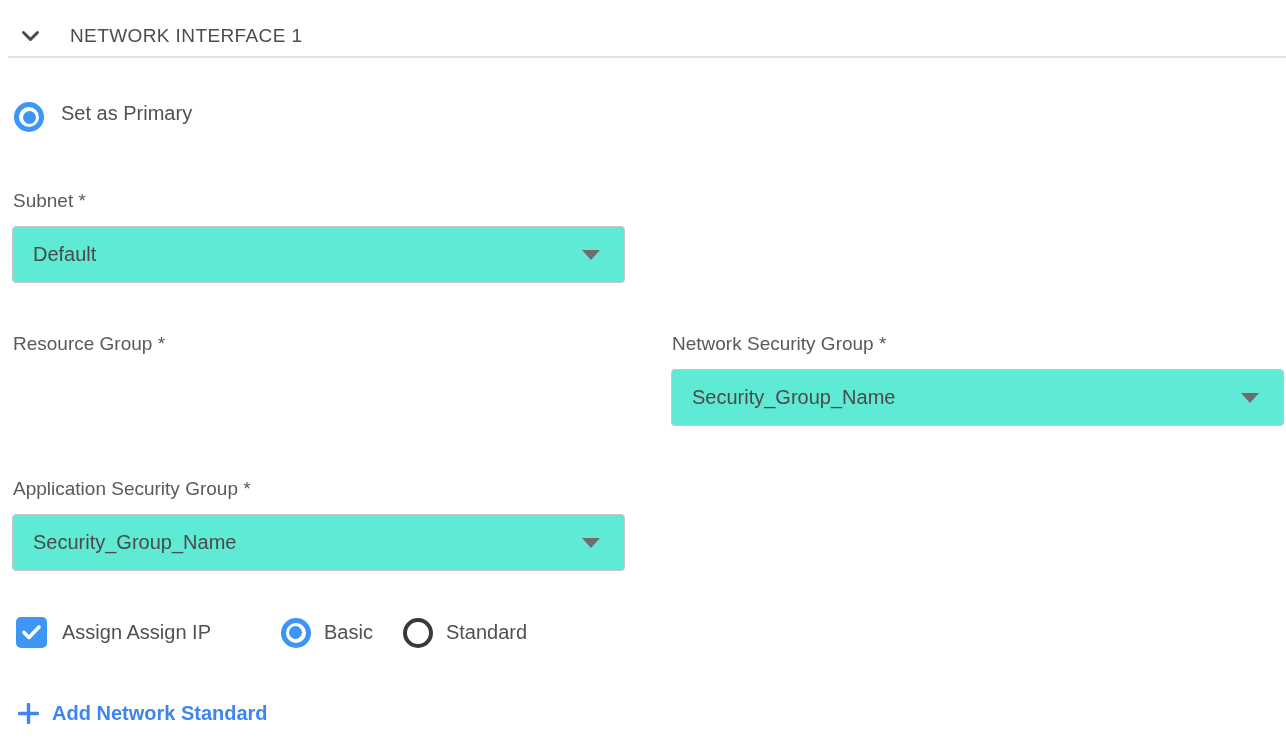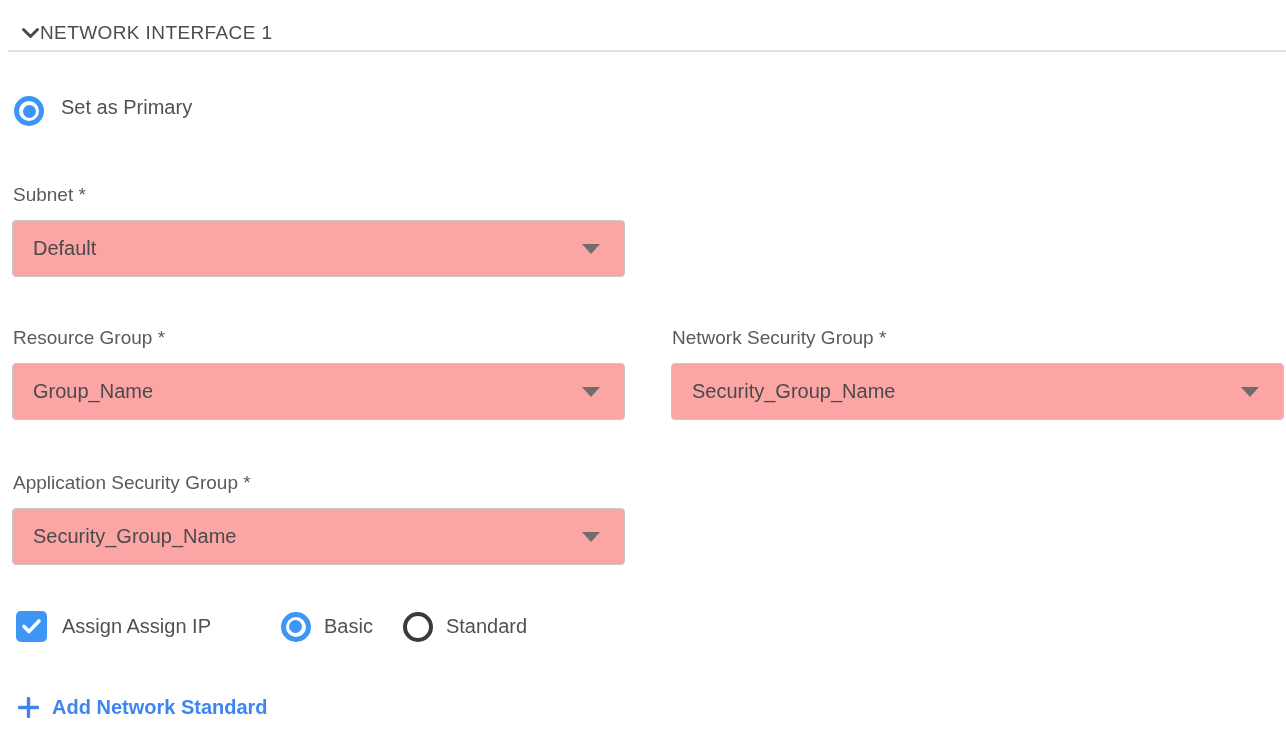--- a/index.html
+++ b/index.html
@@ -16,22 +16,23 @@
     margin: 0; padding: 0;
     width: 1286px; height: 752px;
     background: #ffffff;
     font-family: "Liberation Sans", sans-serif;
     color: var(--value-gray);
     overflow: hidden;
   }
   .section-header {
     display: flex;
     align-items: center;
+    gap: 30px;
     padding: 16px 0 0 20px;
-    height: 50px;
+    height: 56px;
   }
   .section-title {
     font-size: 19px;
     color: #4d4d4d;
     letter-spacing: 0.4px;
   }
   .chevron-btn {
     width: 20px; height: 16px;
     display: flex; align-items: center; justify-content: center;
     cursor: pointer;
@@ -79,21 +80,21 @@
     font-size: 19px;
     color: var(--label-gray);
     margin: 0 0 14px 1px;
     display: block;
   }
   .select {
     width: 613px;
     height: 57px;
     border: 1px solid var(--border-gray);
     border-radius: 4px;
-    background: #fca5a5;
+    background: #5eead4;
     display: flex;
     align-items: center;
     padding: 0 24px 0 20px;
     cursor: pointer;
   }
   .select-value {
     font-size: 20px;
     color: var(--value-gray);
   }
   .caret-down {
@@ -169,24 +170,20 @@
     <label class="field-label">Subnet *</label>
     <div class="select" role="button">
       <span class="select-value">Default</span>
       <span class="caret-down"></span>
     </div>
   </div>
 
   <div class="two-col">
     <div class="col field">
       <label class="field-label">Resource Group *</label>
-      <div class="select" role="button">
-        <span class="select-value">Group_Name</span>
-        <span class="caret-down"></span>
-      </div>
     </div>
     <div class="col field">
       <label class="field-label">Network Security Group *</label>
       <div class="select" role="button">
         <span class="select-value">Security_Group_Name</span>
         <span class="caret-down"></span>
       </div>
     </div>
   </div>
 

